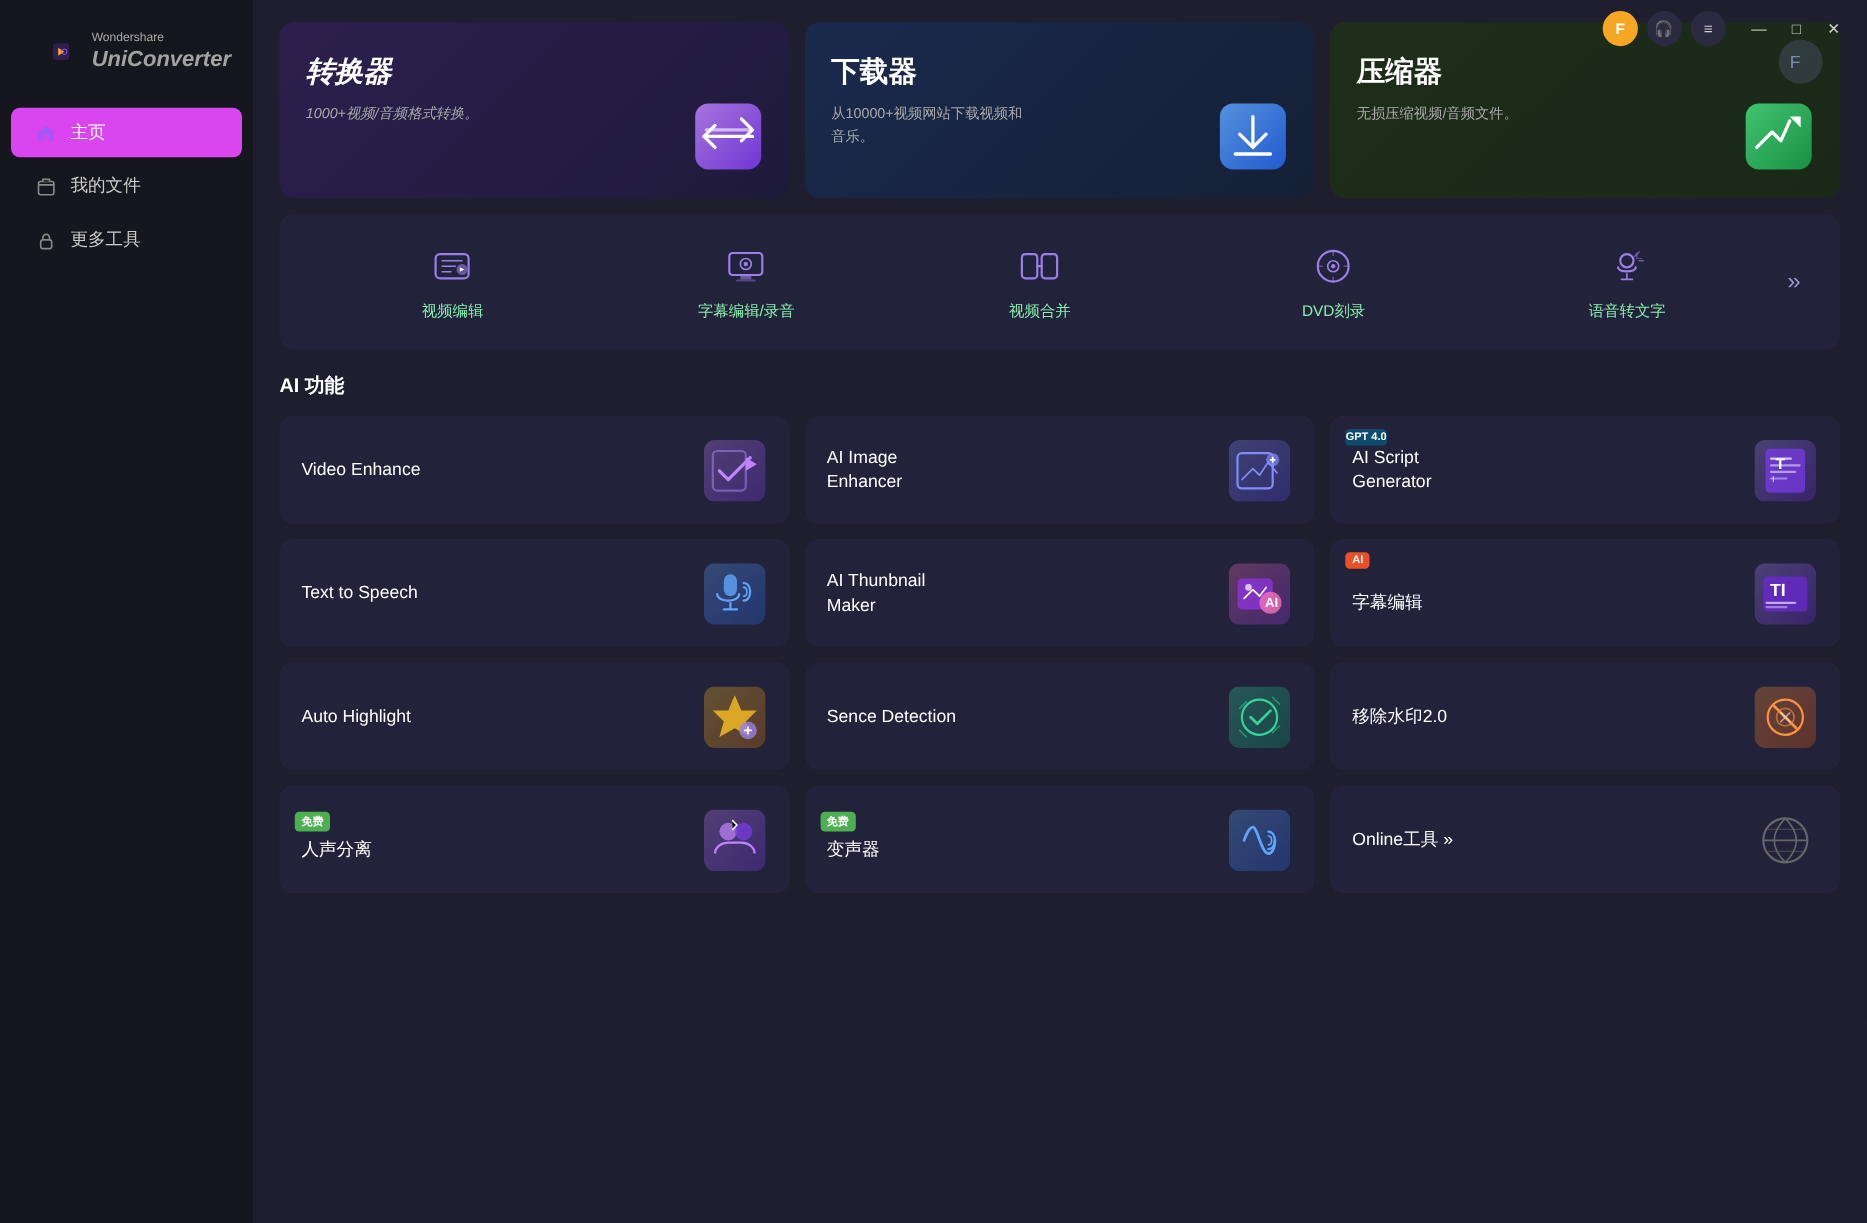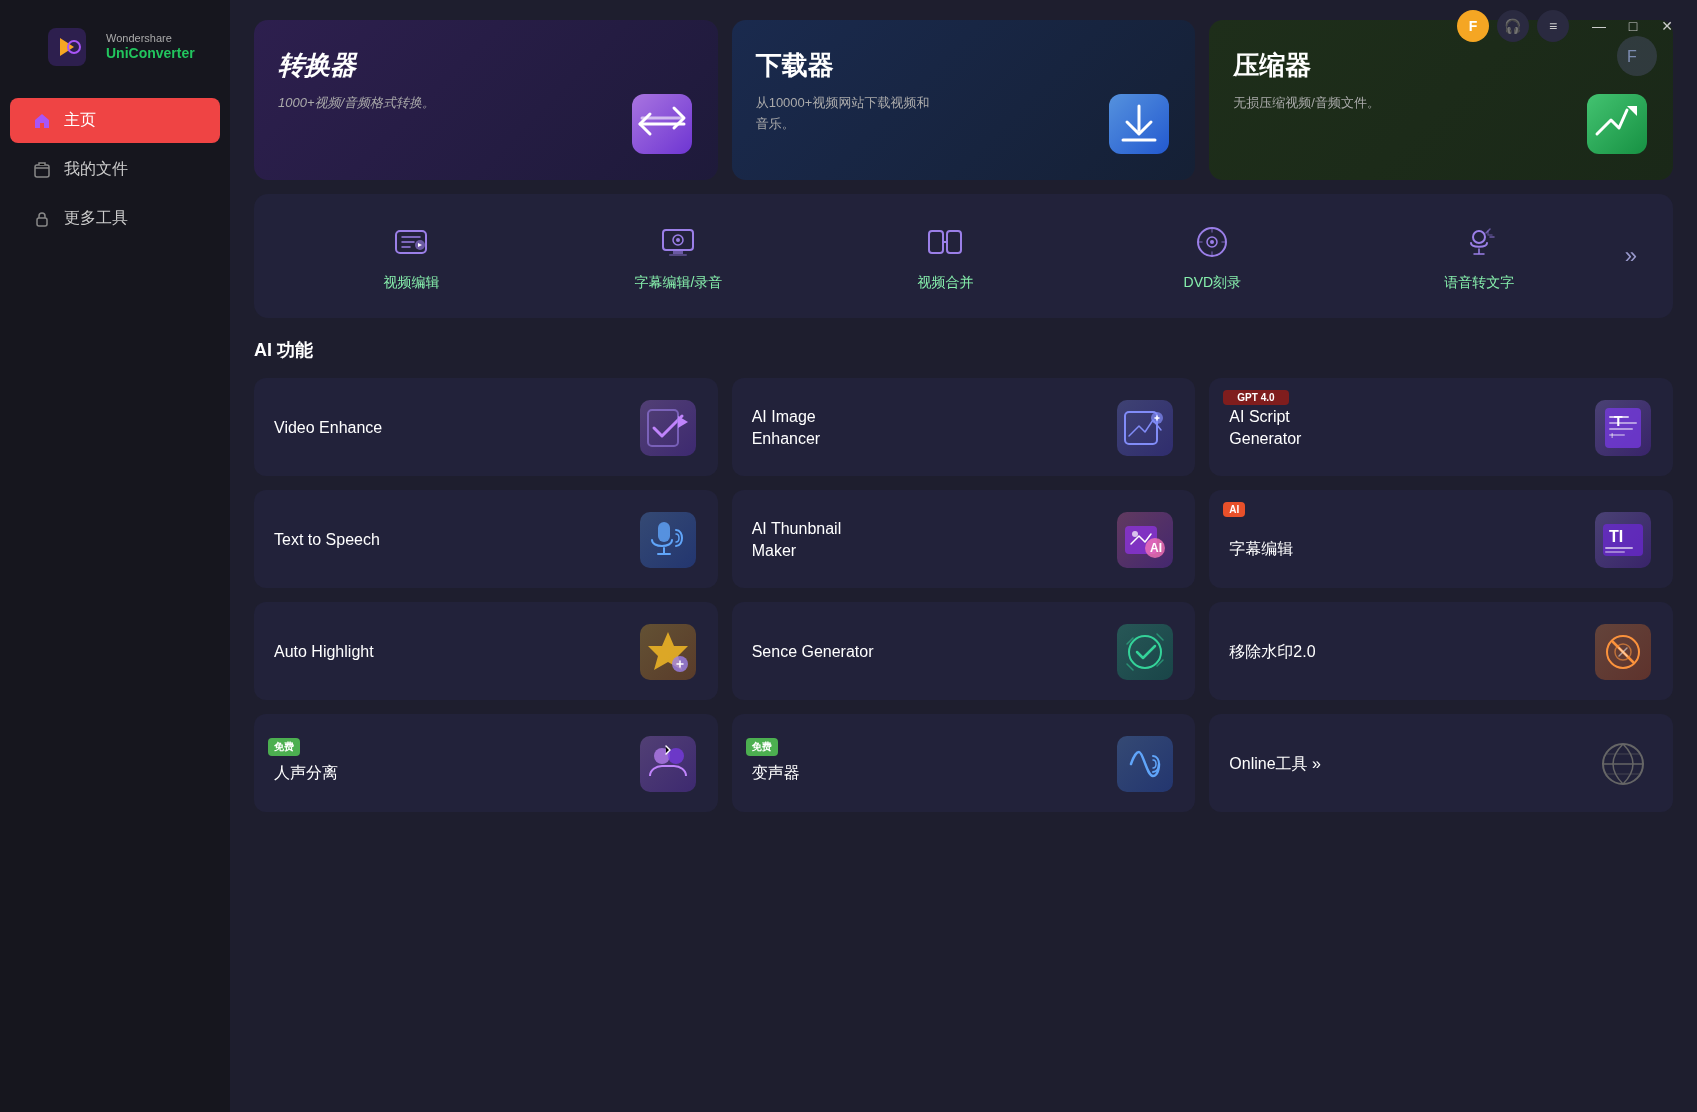--- a/index.html
+++ b/index.html
@@ -36,38 +36,39 @@
     .logo-text {
       display: flex;
       flex-direction: column;
       line-height: 1.2;
     }
     .logo-text .brand {
       font-size: 11px;
       color: #aaa;
     }
     .logo-text .product {
-      font-size: 14px;
+      font-size: 20px;
       font-weight: 700;
-      color: #22c55e;
+      color: #a3a3a3;
+      font-style: italic;
     }
     .nav-item {
       display: flex;
       align-items: center;
       gap: 12px;
       padding: 12px 22px;
       cursor: pointer;
       border-radius: 8px;
       margin: 2px 10px;
       font-size: 16px;
       color: #ccc;
       transition: background 0.2s;
     }
     .nav-item.active {
-      background: #ef4444;
+      background: #d946ef;
       color: #fff;
       text-align: center;
     }
     .nav-icon {
       width: 20px;
       height: 20px;
       display: flex;
       align-items: center;
       justify-content: center;
       font-size: 16px;
@@ -249,24 +250,24 @@
       height: 60px;
       min-width: 60px;
       display: flex;
       align-items: center;
       justify-content: center;
     }
     .badge-gpt {
       position: absolute;
       top: 12px;
       left: 14px;
-      background: #7f1d1d;
+      background: #0c4a6e;
       color: #fff;
       font-size: 10px;
-      padding: 2px 14px;
+      padding: 2px 0;
       border-radius: 4px;
       font-weight: 700;
     }
     .badge-ai {
       position: absolute;
       top: 12px;
       left: 14px;
       background: #e8502a;
       color: #fff;
       font-size: 10px;
@@ -620,21 +621,21 @@
             </defs>
           <rect width="56" height="56" rx="10" fill="url(#ge7)" opacity="0.3"></rect>
           <polygon points="28,8 34,22 48,22 38,32 42,46 28,38 14,46 18,32 8,22 22,22" fill="#fbbf24" opacity="0.8"></polygon>
           <circle cx="40" cy="40" r="8" fill="#9b7fe8" opacity="0.8"></circle>
           <path d="M37 40h6M40 37v6" stroke="white" stroke-width="1.5" stroke-linecap="round"></path>
         </svg>
       </div>
     </div>
 
     <div class="ai-card">
-      <div class="ai-card-text">Sence Generator</div>
+      <div class="ai-card-text">Sence Detection</div>
       <div class="ai-card-icon">
         <svg width="56" height="56" viewBox="0 0 56 56">
           <defs>
               <linearGradient id="ge8" x1="0%" y1="0%" x2="100%" y2="100%">
                 <stop offset="0%" stop-color="#34d399"></stop>
                 <stop offset="100%" stop-color="#059669"></stop>
               </linearGradient>
             </defs>
           <rect width="56" height="56" rx="10" fill="url(#ge8)" opacity="0.3"></rect>
           <circle cx="28" cy="28" r="16" fill="none" stroke="#34d399" stroke-width="2"></circle>

